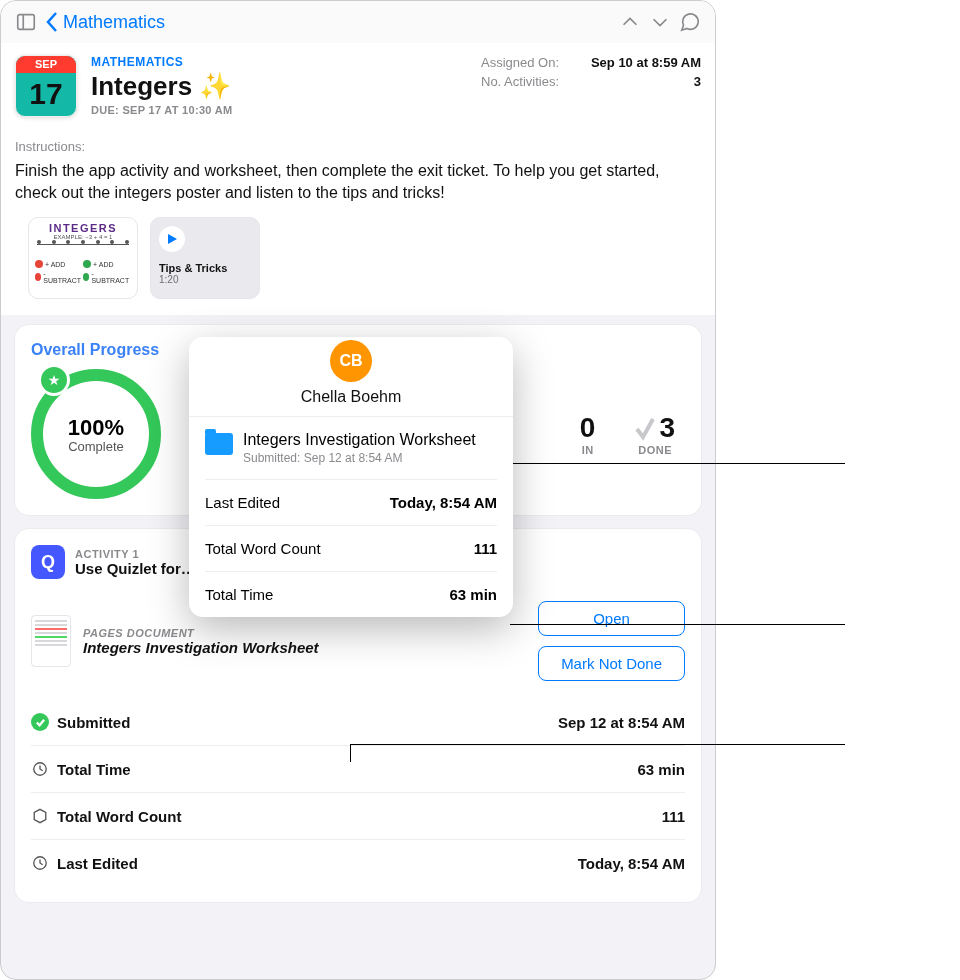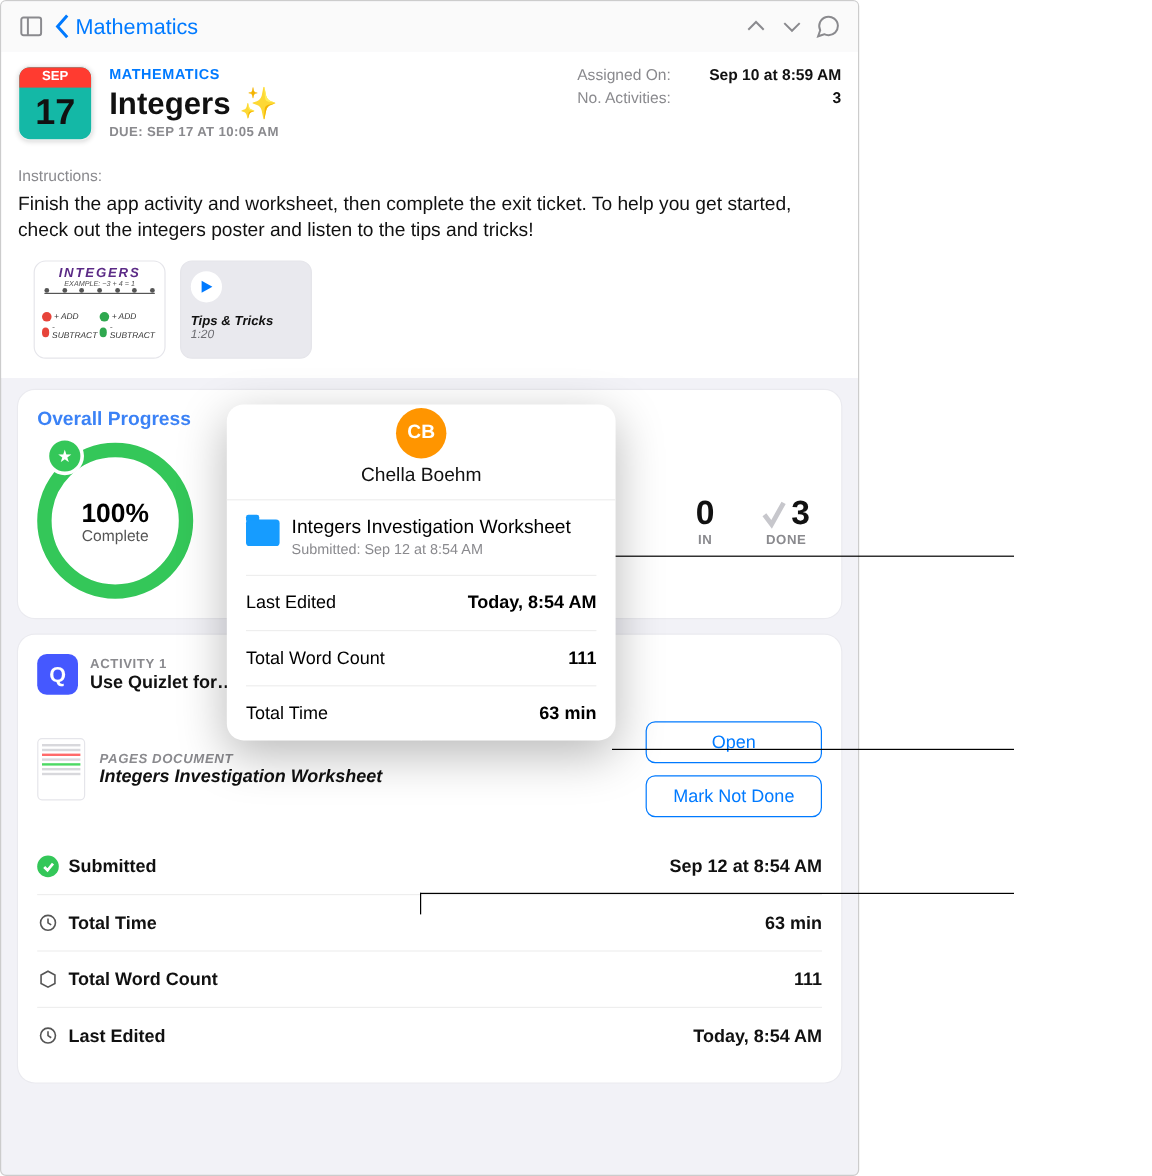--- a/index.html
+++ b/index.html
@@ -7,21 +7,21 @@
     --gray-bg:#f2f2f7;
     --gray-text:#8a8a8e;
     --green:#34c759;
     --orange:#ff9500;
     --card:#ffffff;
     --border:#d8d8dc;
   }
   *{box-sizing:border-box;font-family:-apple-system,Helvetica,Arial,sans-serif;}
   body{margin:0;background:#fff;}
   .frame{width:960px;height:980px;position:relative;}
-  .app{position:absolute;left:0;top:0;width:716px;height:980px;border:1px solid #ccc;border-radius:5px;background:var(--gray-bg);overflow:hidden;}
+  .app{position:absolute;left:0;top:0;width:716px;height:980px;border:1px solid #ccc;border-radius:16px;background:var(--gray-bg);overflow:hidden;}
   
   .toolbar{display:flex;align-items:center;gap:8px;padding:10px 14px;background:#fafafa;}
   .tb-icon{color:var(--gray-text);display:flex;align-items:center;}
   .tb-spacer{flex:1;}
   .back{display:flex;align-items:center;color:var(--blue);font-size:18px;cursor:pointer;}
   .back svg{width:14px;height:22px;margin-right:4px;}
   
   .header{background:#fff;padding:12px 14px 0 14px;}
   .hdr-row{display:flex;gap:14px;}
   .calico{width:62px;height:62px;border-radius:10px;background:#14b8a6;border:1px solid #eee;box-shadow:0 1px 4px rgba(0,0,0,.15);overflow:hidden;text-align:center;}
@@ -29,21 +29,21 @@
   .calico .d{font-size:30px;font-weight:700;line-height:42px;color:#111;}
   .title-block{flex:1;min-width:0;}
   .eyebrow{color:var(--blue);font-size:12px;font-weight:700;letter-spacing:.5px;}
   .htitle{font-size:26px;font-weight:800;color:#111;margin:2px 0;}
   .due{font-size:11px;font-weight:700;color:var(--gray-text);letter-spacing:.3px;}
   .meta{font-size:13px;color:var(--gray-text);min-width:220px;}
   .meta-row{display:flex;justify-content:space-between;margin-bottom:4px;}
   .meta-row .v{color:#111;font-weight:600;}
   .instr-lab{font-size:13px;color:var(--gray-text);margin-top:22px;}
   .instr{font-size:16px;color:#111;line-height:1.35;margin-top:6px;}
-  .attachments{display:flex;gap:12px;padding:14px 0 16px 13px;font-style:italic;}
+  .attachments{display:flex;gap:12px;padding:14px 0 16px 13px;}
   .thumb{width:110px;height:82px;border-radius:10px;border:1px solid #e5e5ea;background:#fff;overflow:hidden;}
   .poster{padding:4px 6px;font-size:8px;}
   .poster .pt{font-weight:900;text-align:center;letter-spacing:1.5px;font-size:11px;color:#5b2a86;}
   .poster .pex{text-align:center;font-size:6px;color:#555;}
   .poster .nline{height:12px;margin:4px 2px;position:relative;border-top:1px solid #555;}
   .poster .dots{display:flex;justify-content:space-between;position:relative;top:-5px;}
   .poster .dot{width:4px;height:4px;border-radius:50%;background:#555;}
   .poster .ops{display:flex;flex-wrap:wrap;gap:2px;font-size:7px;color:#333;}
   .poster .op{display:flex;align-items:center;gap:2px;width:48%;}
   .cir{width:8px;height:8px;border-radius:50%;display:inline-block;}
@@ -148,21 +148,21 @@
 
     <div class="header">
       <div class="hdr-row">
         <div class="calico">
           <div class="m">SEP</div>
           <div class="d">17</div>
         </div>
         <div class="title-block">
           <div class="eyebrow">MATHEMATICS</div>
           <div class="htitle">Integers ✨</div>
-          <div class="due">DUE: SEP 17 AT 10:05 AM</div>
+          <div class="due">DUE: SEP 17 AT 10:30 AM</div>
         </div>
         <div class="meta">
           <div class="meta-row">
             <span>Assigned On:</span>
             <span class="v">Sep 10 at 8:59 AM</span>
           </div>
           <div class="meta-row">
             <span>No. Activities:</span>
             <span class="v">3</span>
           </div>

